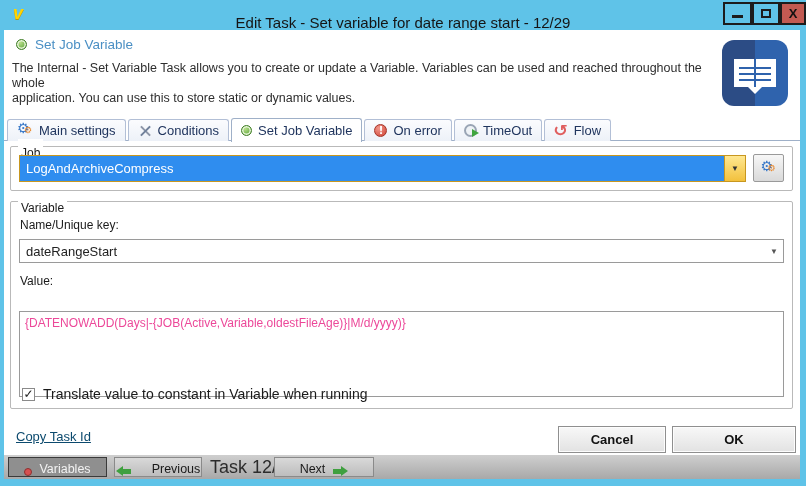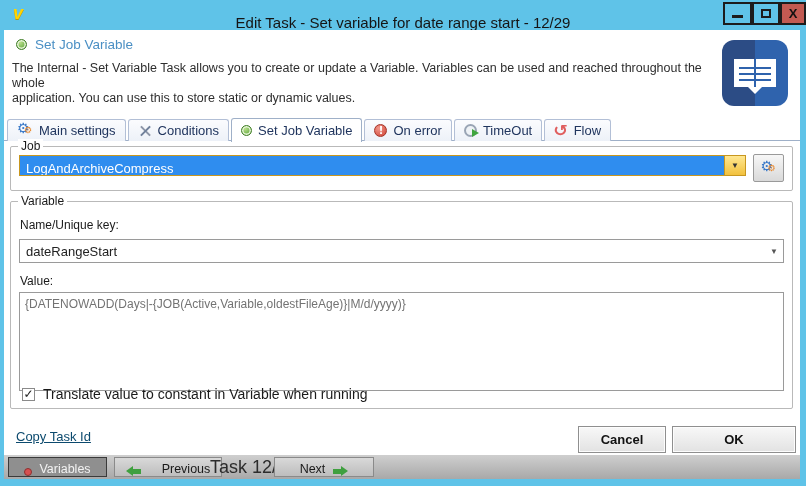--- a/index.html
+++ b/index.html
@@ -60,61 +60,61 @@
   .ico-error { width:13px; height:13px; border-radius:50%; border:1px solid #a33327;
          background:radial-gradient(circle at 35% 30%, #f2988c, #cf4335);
          color:#fff; font-size:10px; font-weight:bold; line-height:12px; text-align:center; }
   .ico-timeout { width:13px; height:13px; border-radius:50%; border:2px solid #9aa5b5; background:#eef2f6; }
   .ico-timeout::after { content:""; position:absolute; right:-4px; bottom:-2px;
          border-left:7px solid #3fa53f; border-top:4px solid transparent; border-bottom:4px solid transparent; }
   .ico-flow { font-size:16px; line-height:14px; font-weight:bold; color:#e05f5f; transform:scaleX(1.1); }
 
   
   .groupbox { position:absolute; border:1px solid #b9b9b9; border-radius:2px; background:#fff; }
-  .legend { position:absolute; top:-8px; left:7px; background:#fff; padding:0 3px; font-size:12px; color:#1a1a1a; }
+  .legend { position:absolute; top:-8px; left:7px; background:#fff; padding:7px 3px; font-size:12px; color:#1a1a1a; }
   #job-box { left:6px; top:116px; width:783px; height:45px; }
   #var-box { left:6px; top:171px; width:783px; height:208px; }
 
   .job-row { position:absolute; left:8px; right:8px; top:8px; display:flex; gap:7px; }
-  .job-combo { flex:1; display:flex; height:21px; border:1px solid #c8971f; background:#2f8def; cursor:pointer; }
+  .job-combo { flex:1; display:flex; height:27px; border:1px solid #c8971f; background:#2f8def; cursor:pointer; }
   .job-combo .sel { flex:1; color:#ffffff; font-size:13px; line-height:25px; padding-left:6px; overflow:hidden; }
   .job-combo .dd { width:21px; background:linear-gradient(#ffe791,#f2c13d); border-left:1px solid #c8971f;
         display:flex; align-items:center; justify-content:center; font-size:8px; color:#333; }
   .gear-btn { width:31px; height:28px; margin-top:-1px; border:1px solid #9a9a9a; border-radius:2px;
         background:linear-gradient(#f7f7f7,#d9d9d9); cursor:pointer; display:flex; align-items:center; justify-content:center; }
 
   .field-label { position:absolute; left:9px; font-size:12px; color:#1a1a1a; }
   .combo { position:absolute; left:8px; right:8px; height:24px; border:1px solid #9a9a9a; background:#fff;
         display:flex; align-items:center; cursor:pointer;gap:9px; }
   .combo .sel { flex:1; font-size:13px; color:#222; padding-left:6px; }
   .combo .caret { width:18px; font-size:8px; color:#555; text-align:center; }
-  .value-box { position:absolute; left:8px; right:8px; height:99px; border:1px solid #9a9a9a; background:#fff;
-        font-size:12px; color:#737373; padding:4px 5px; cursor:text; }
+  .value-box { position:absolute; left:8px; right:8px; height:86px; border:1px solid #9a9a9a; background:#fff;
+        font-size:12px; color:#ec4899; padding:4px 5px; cursor:text;margin-top:19px; }
 
   .chk-row { position:absolute; left:11px; display:flex; align-items:center; gap:8px; cursor:pointer; }
   .chk { width:13px; height:13px; border:1px solid #8a8a8a; background:#fff; font-size:12px; line-height:11px;
         text-align:center; color:#222; }
   .chk-label { font-size:14px; color:#1a1a1a; }
 
   
   .link { position:absolute; left:12px; top:399px; font-size:13px; color:#0c4a6e; text-decoration:underline; cursor:pointer; }
   .btn { position:absolute; top:396px; height:27px; border:1px solid #8f8f8f;
         background:linear-gradient(#f8f8f8,#e2e2e2); font-size:13px; font-weight:bold; color:#111;
         text-align:center; line-height:25px; cursor:pointer; box-shadow:inset 0 0 0 1px #fdfdfd; }
-  .btn.cancel { right:134px; width:88px; }
+  .btn.cancel { right:134px; width:108px; }
   .btn.ok { right:4px; width:124px; }
 
   
   .statusbar { position:absolute; left:4px; right:6px; bottom:7px; height:24px;
         background:linear-gradient(#cfcfcf,#a8a8a8); }
   .sb-btn { position:absolute; top:2px; height:20px; font-size:12.5px; display:flex; align-items:flex-end;
         justify-content:center; gap:7px; cursor:pointer; }
   .sb-vars { left:4px; width:99px; background:#8f8f8f; border:1px solid #3a3a3a; color:#f2f2f2; }
   .red-dot { width:8px; height:8px; border-radius:50%; background:#d65050; border:1px solid #8c2f2f; }
-  .sb-prev { left:110px; width:108px; background:linear-gradient(#d9d9d9,#bdbdbd); border:1px solid #8a8a8a; color:#1a1a1a;gap:20px; }
+  .sb-prev { left:110px; width:88px; background:linear-gradient(#d9d9d9,#bdbdbd); border:1px solid #8a8a8a; color:#1a1a1a;gap:20px; }
   .sb-task { position:absolute; left:206px; top:0; height:24px; line-height:24px; font-size:18px; color:#2c2c2c; }
   .sb-next { left:270px; width:100px; background:linear-gradient(#d9d9d9,#bdbdbd); border:1px solid #8a8a8a; color:#1a1a1a; }
   .arr { position:relative; width:16px; height:10px; }
   .arr-l::before { content:""; position:absolute; left:0; top:0; border-right:7px solid #3fa03f;
         border-top:5px solid transparent; border-bottom:5px solid transparent; }
   .arr-l::after { content:""; position:absolute; left:7px; top:2.5px; width:8px; height:5px; background:#3fa03f; }
   .arr-r::before { content:""; position:absolute; right:0; top:0; border-left:7px solid #3fa03f;
         border-top:5px solid transparent; border-bottom:5px solid transparent; }
   .arr-r::after { content:""; position:absolute; right:7px; top:2.5px; width:8px; height:5px; background:#3fa03f; }
 </style>

